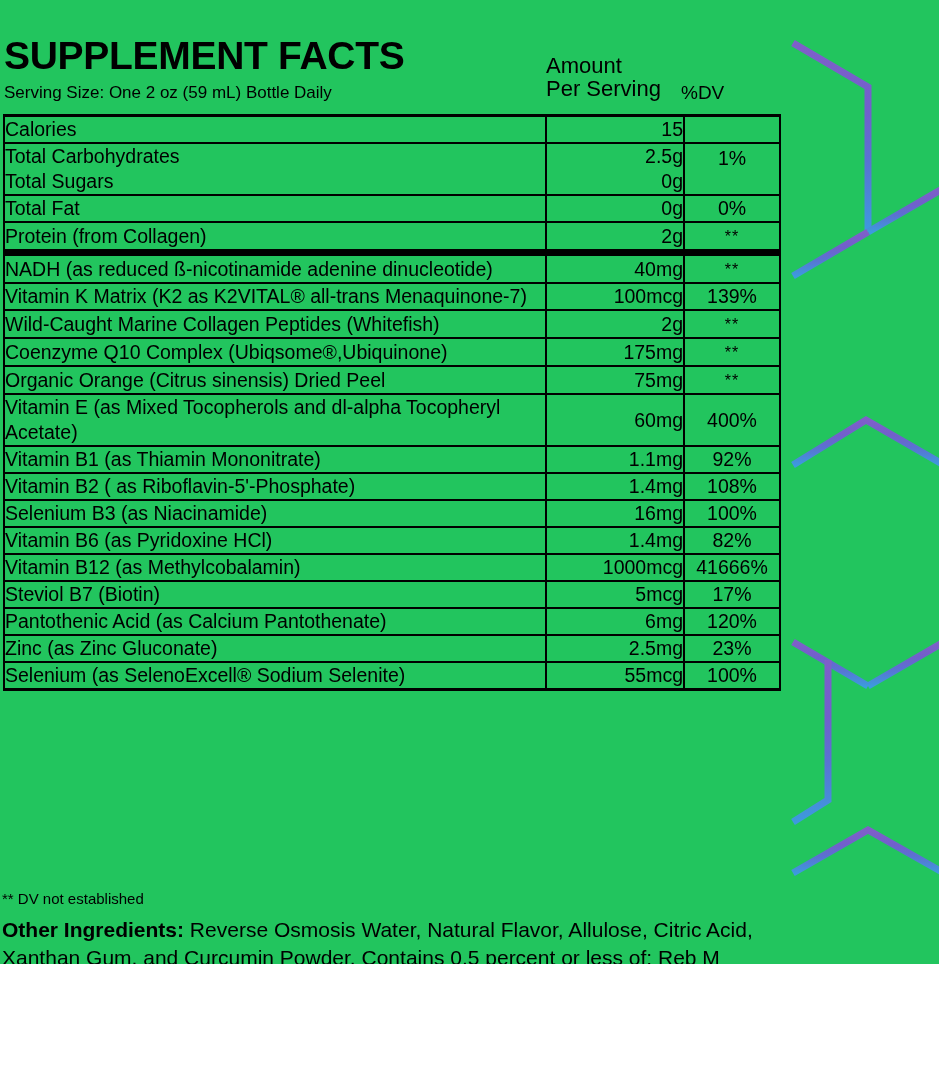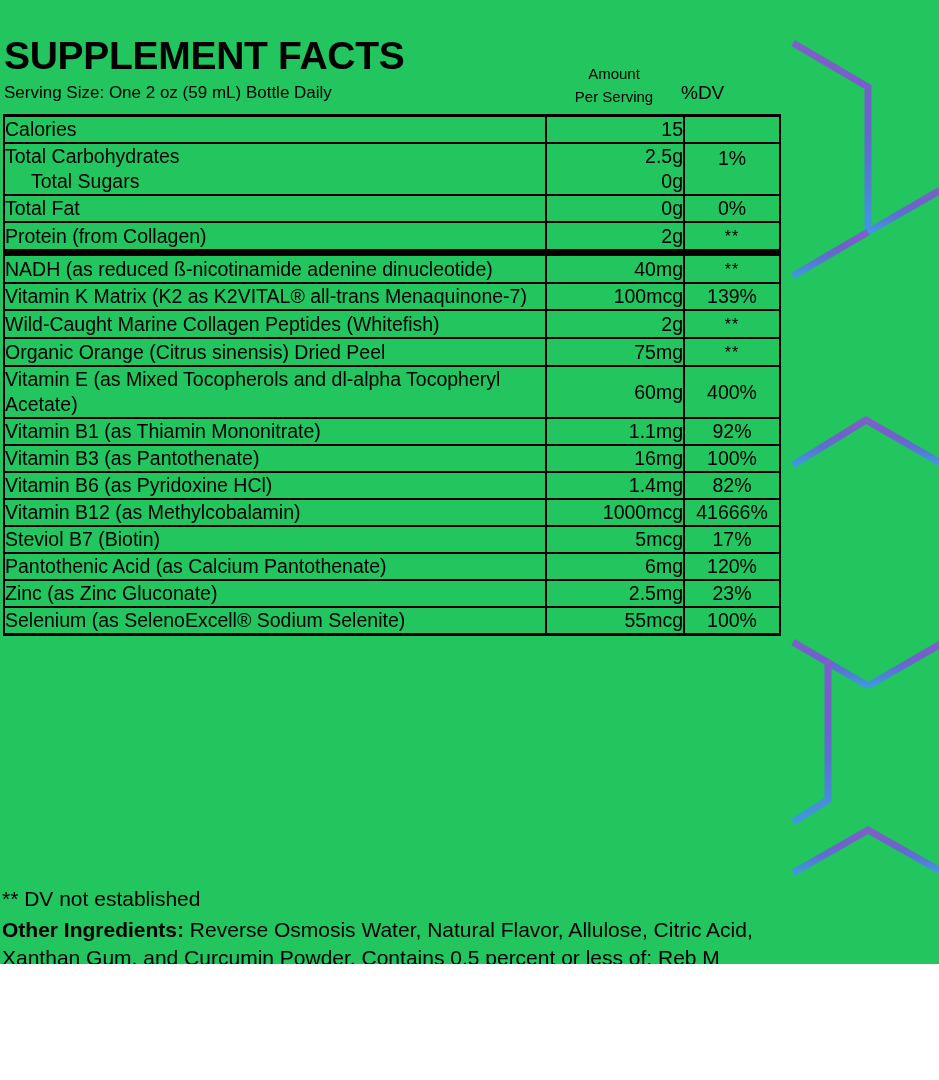--- a/index.html
+++ b/index.html
@@ -63,24 +63,23 @@
   .col-heads {
     position: absolute;
     left: 0;
     top: 50px;
     width: 790px;
     height: 62px;
   }
   .head-amount {
     position: absolute;
     left: 546px;
-    top: 12px;
+    top: 4px;
     width: 136px;
-    text-align: center;
-    font-size: 15px;
+    font-size: 22px;
     line-height: 23px;
   }
   .head-dv {
     position: absolute;
     left: 681px;
     top: 31px;
     width: 95px;
     text-align: left;
     font-size: 19px;
     line-height: 23px;
@@ -130,21 +129,21 @@
   td.c-dv { border-right: 3px solid #000; }
 
   
   .footer {
     position: absolute;
     left: 2px;
     top: 886px;
     width: 790px;
   }
   .dv-note {
-    font-size: 21px;
+    font-size: 15px;
     line-height: 26px;
     margin: 0 0 4px 0;
   }
   .other-ing {
     font-size: 21px;
     line-height: 27.5px;
     margin: 0;
     width: 780px;
   }
   .contains {
@@ -211,21 +210,21 @@
     <table class="facts">
       <tbody id="facts-body">
           <tr>
             <td class="c-name">Calories</td>
             <td class="c-amt">15</td>
             <td class="c-dv"></td>
           </tr>
           <tr>
             <td class="c-name">
               <div>Total Carbohydrates</div>
-              <div style="padding-left: 26px;">Total Sugars</div>
+              <div style="">Total Sugars</div>
             </td>
             <td class="c-amt">
               <div>2.5g</div>
               <div>0g</div>
             </td>
             <td class="c-dv" style="vertical-align: top; padding-top: 2px;">1%</td>
           </tr>
           <tr>
             <td class="c-name">Total Fat</td>
             <td class="c-amt">0g</td>
@@ -245,36 +244,46 @@
             <td class="c-name">Vitamin K Matrix (K2 as K2VITAL® all-trans Menaquinone-7)</td>
             <td class="c-amt">100mcg</td>
             <td class="c-dv">139%</td>
           </tr>
           <tr>
             <td class="c-name">Wild-Caught Marine Collagen Peptides (Whitefish)</td>
             <td class="c-amt">2g</td>
             <td class="c-dv"><span class="dblstar">**</span></td>
           </tr>
           <tr>
+            <td class="c-name">Coenzyme Q10 Complex (Ubiqsome®,Ubiquinone)</td>
+            <td class="c-amt">175mg</td>
+            <td class="c-dv"><span class="dblstar">**</span></td>
+          </tr>
+          <tr>
             <td class="c-name">Organic Orange (Citrus sinensis) Dried Peel</td>
             <td class="c-amt">75mg</td>
             <td class="c-dv"><span class="dblstar">**</span></td>
           </tr>
           <tr>
             <td class="c-name">Vitamin E (as Mixed Tocopherols and dl-alpha Tocopheryl Acetate)</td>
             <td class="c-amt">60mg</td>
             <td class="c-dv">400%</td>
           </tr>
           <tr>
             <td class="c-name">Vitamin B1 (as Thiamin Mononitrate)</td>
             <td class="c-amt">1.1mg</td>
             <td class="c-dv">92%</td>
           </tr>
           <tr>
-            <td class="c-name">Vitamin B3 (as Pantothenate)</td>
+            <td class="c-name">Vitamin B2 ( as Riboflavin-5'-Phosphate)</td>
+            <td class="c-amt">1.4mg</td>
+            <td class="c-dv">108%</td>
+          </tr>
+          <tr>
+            <td class="c-name">Selenium B3 (as Niacinamide)</td>
             <td class="c-amt">16mg</td>
             <td class="c-dv">100%</td>
           </tr>
           <tr>
             <td class="c-name">Vitamin B6 (as Pyridoxine HCl)</td>
             <td class="c-amt">1.4mg</td>
             <td class="c-dv">82%</td>
           </tr>
           <tr>
             <td class="c-name">Vitamin B12 (as Methylcobalamin)</td>

